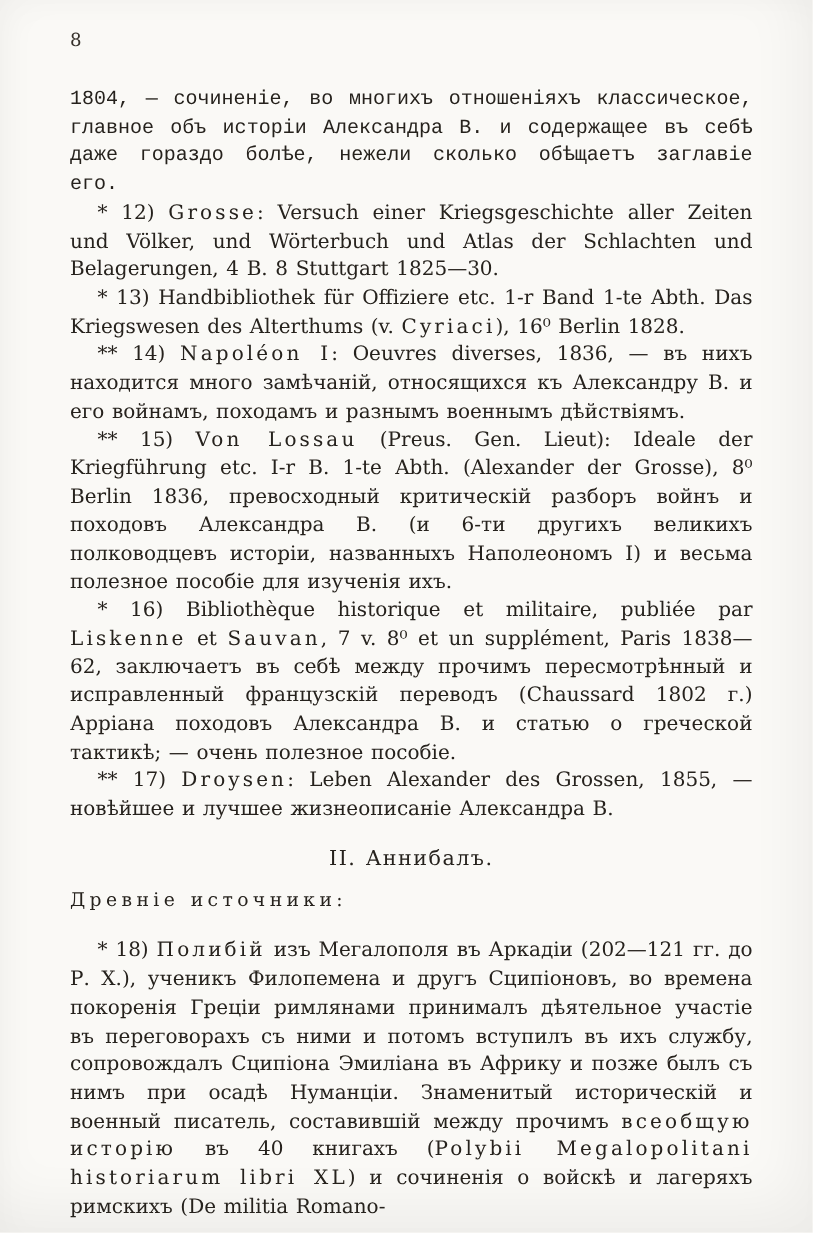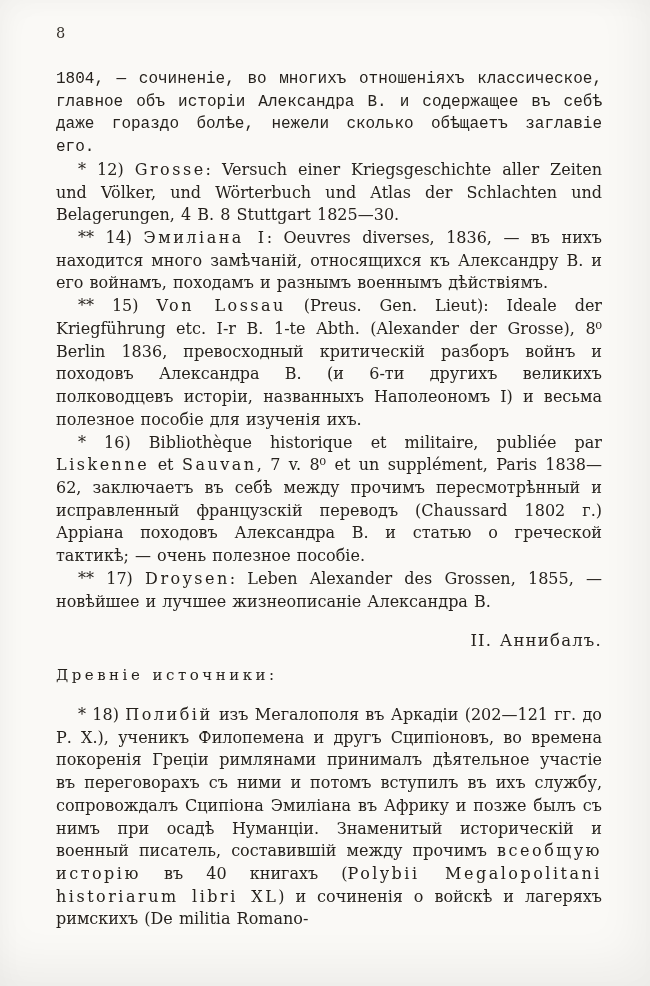--- a/index.html
+++ b/index.html
@@ -51,21 +51,21 @@
   .para.no-indent {
     text-indent: 0;
     font-family: Liberation Mono, monospace;
   }
   .spaced {
     letter-spacing: 2.5px;
   }
   .section-heading {
     font-size: 16.5px;
     font-weight: normal;
-    text-align: right;
+    text-align: center;
     letter-spacing: 1.2px;
     margin: 16px 0 12px;
     text-indent: 0;
   }
   .sub-heading {
     font-size: 15px;
     font-weight: normal;
     text-align: left;
     letter-spacing: 3.5px;
     margin: 0 0 18px;
@@ -75,21 +75,22 @@
 </head>
 <body>
 
 <div class="page">
   <header class="page-header">
     <span class="page-number">8</span>
   </header>
   <main class="page-body">
       <p class="para no-indent"><span>1804, — сочиненіе, во многихъ отношеніяхъ классическое, главное объ исторіи Александра В. и содержащее въ себѣ даже гораздо болѣе, нежели сколько обѣщаетъ заглавіе его.</span></p>
       <p class="para"><span>* 12) </span><span class="spaced">Grosse</span><span>: Versuch einer Kriegsgeschichte aller Zeiten und Völker, und Wörterbuch und Atlas der Schlachten und Belagerungen, 4 B. 8 Stuttgart 1825—30.</span></p>
-      <p class="para"><span>** 14) </span><span class="spaced">Эмиліана I</span><span>: Oeuvres diverses, 1836, — въ нихъ находится много замѣчаній, относящихся къ Александру В. и его войнамъ, походамъ и разнымъ военнымъ дѣйствіямъ.</span></p>
+      <p class="para"><span>* 13) Handbibliothek für Offiziere etc. 1-r Band 1-te Abth. Das Kriegswesen des Alterthums (v. </span><span class="spaced">Cyriaci</span><span>), 16⁰ Berlin 1828.</span></p>
+      <p class="para"><span>** 14) </span><span class="spaced">Napoléon I</span><span>: Oeuvres diverses, 1836, — въ нихъ находится много замѣчаній, относящихся къ Александру В. и его войнамъ, походамъ и разнымъ военнымъ дѣйствіямъ.</span></p>
       <p class="para"><span>** 15) </span><span class="spaced">Von Lossau</span><span> (Preus. Gen. Lieut): Ideale der Kriegführung etc. I-r B. 1-te Abth. (Alexander der Grosse), 8⁰ Berlin 1836, превосходный критическій разборъ войнъ и походовъ Александра В. (и 6-ти другихъ великихъ полководцевъ исторіи, названныхъ Наполеономъ I) и весьма полезное пособіе для изученія ихъ.</span></p>
       <p class="para"><span>* 16) Bibliothèque historique et militaire, publiée par </span><span class="spaced">Liskenne</span><span> et </span><span class="spaced">Sauvan</span><span>, 7 v. 8⁰ et un supplément, Paris 1838—62, заключаетъ въ себѣ между прочимъ пересмотрѣнный и исправленный французскій переводъ (Chaussard 1802 г.) Арріана походовъ Александра В. и статью о греческой тактикѣ; — очень полезное пособіе.</span></p>
       <p class="para"><span>** 17) </span><span class="spaced">Droysen</span><span>: Leben Alexander des Grossen, 1855, — новѣйшее и лучшее жизнеописаніе Александра В.</span></p>
       <h2 class="section-heading">II. Аннибалъ.</h2>
       <h3 class="sub-heading">Древніе источники:</h3>
       <p class="para"><span>* 18) </span><span class="spaced">Полибій</span><span> изъ Мегалополя въ Аркадіи (202—121 гг. до Р. Х.), ученикъ Филопемена и другъ Сципіоновъ, во времена покоренія Греціи римлянами принималъ дѣятельное участіе въ переговорахъ съ ними и потомъ вступилъ въ ихъ службу, сопровождалъ Сципіона Эмиліана въ Африку и позже былъ съ нимъ при осадѣ Нуманціи. Знаменитый историческій и военный писатель, составившій между прочимъ </span><span class="spaced">всеобщую исторію</span><span> въ 40 книгахъ (</span><span class="spaced">Polybii Megalopolitani historiarum libri XL</span><span>) и сочиненія о войскѣ и лагеряхъ римскихъ (De militia Romano-</span></p>
     </main>
 </div>
 
 </body></html>

